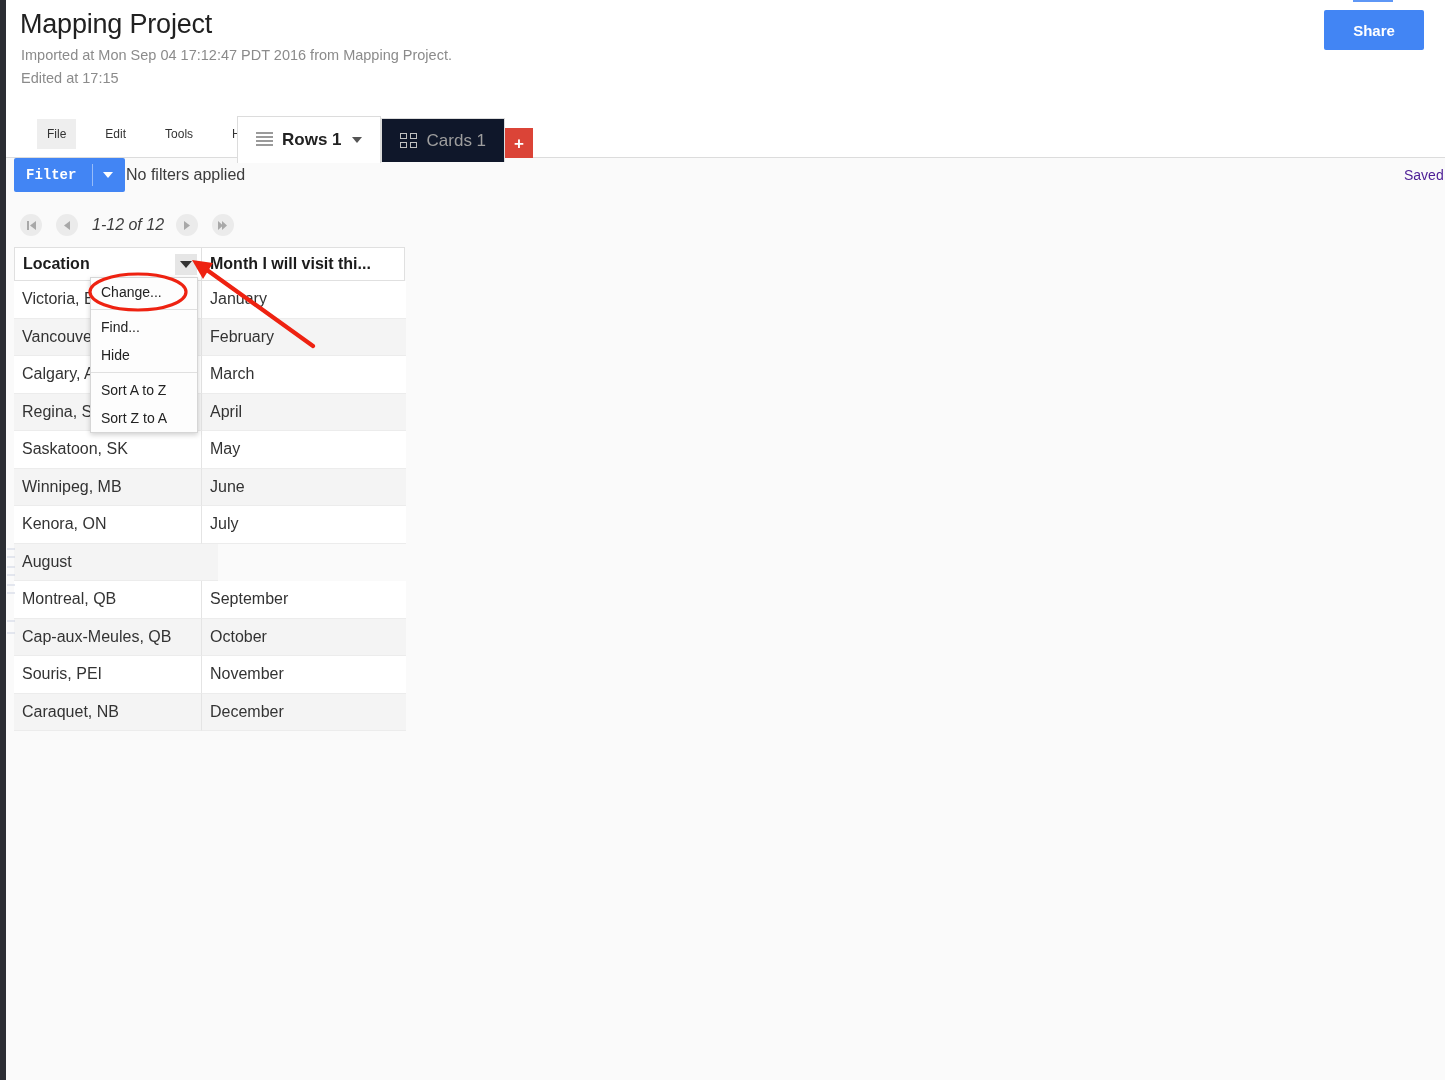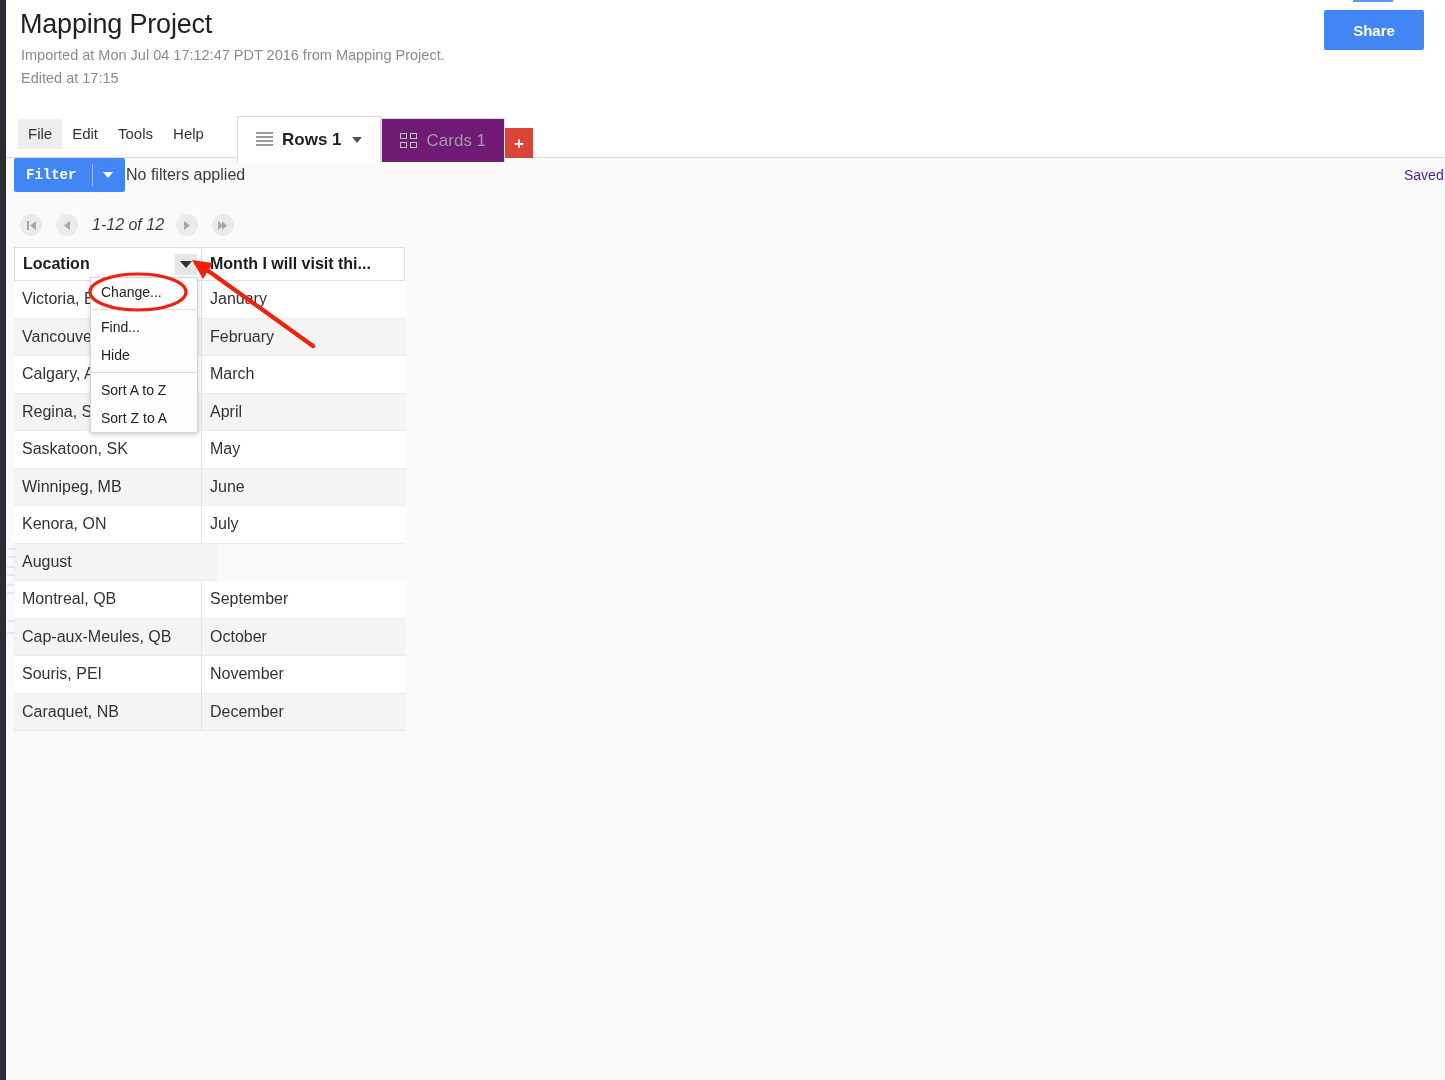--- a/index.html
+++ b/index.html
@@ -83,24 +83,25 @@
     border-bottom: 1px solid #dcdcdc;
   }
   .menu-items {
     position: absolute;
     left: 18px; top: 7px;
     display: flex;
     align-items: center;
   }
   .menu-item {
     padding: 5px 10px;
-    font-size: 15px;
+    font-size: 12px;
     color: #333;
     cursor: pointer;
     line-height: 20px;
+    margin-left: 19px;
   }
   .menu-item.active { background: #eeeeee; }
 
   .tabs {
     position: absolute;
     left: 237px; top: 4px;
     height: 46px;
     display: flex;
     align-items: flex-end;
   }
@@ -117,21 +118,21 @@
   }
   .tab.selected {
     background: #ffffff;
     color: #222;
     font-weight: bold;
     z-index: 3;
     margin-bottom: -1px;
     height: 47px;
   }
   .tab.unselected {
-    background: #701a75;
+    background: #0f172a;
     color: #9e9e9e;
     z-index: 1;
     height: 44px;
   }
   .tab-label { margin-left: 9px; }
   .tab-caret {
     margin-left: 10px;
     width: 0; height: 0;
     border-left: 5px solid transparent;
     border-right: 5px solid transparent;
@@ -371,21 +372,21 @@
       <i style="top:566px"></i>
     <i style="top:574px"></i>
       <i style="top:584px"></i>
       <i style="top:592px"></i>
     <i style="top:620px"></i>
       <i style="top:632px"></i>
   </div>
 
   <div class="header">
     <div class="doc-title">Mapping Project</div>
-    <div class="doc-sub1">Imported at Mon Jul 04 17:12:47 PDT 2016 from Mapping Project.</div>
+    <div class="doc-sub1">Imported at Mon Sep 04 17:12:47 PDT 2016 from Mapping Project.</div>
     <div class="doc-sub2">Edited at 17:15</div>
     <div class="share-ghost"></div>
     <button class="share-btn">Share</button>
   </div>
 
   <div class="menubar-row">
     <div class="menu-items">
       <div class="menu-item active">File</div>
       <div class="menu-item">Edit</div>
       <div class="menu-item">Tools</div>

